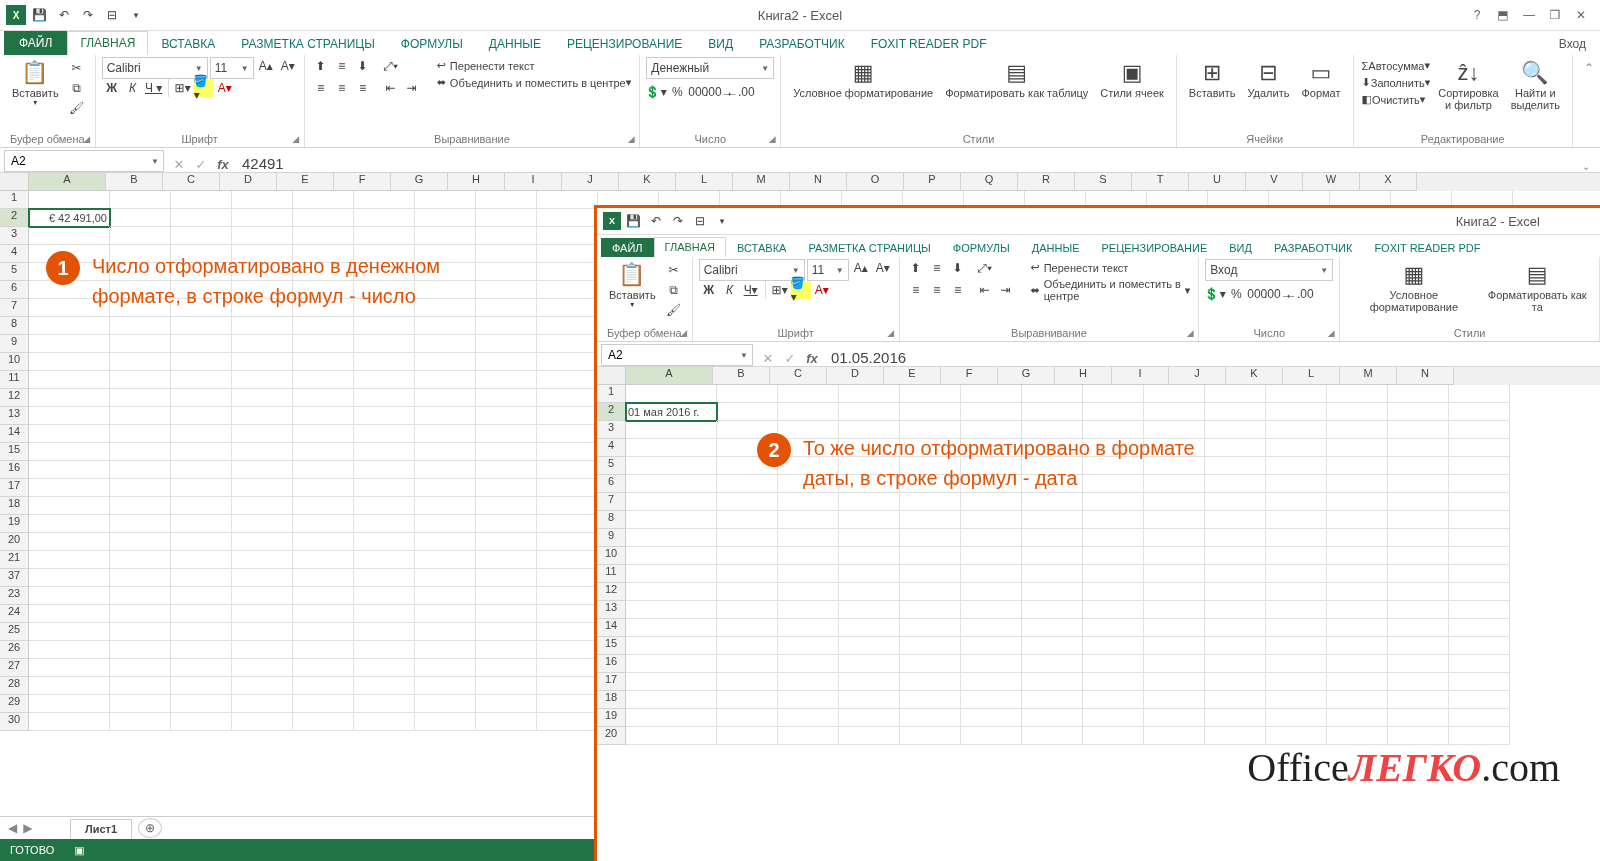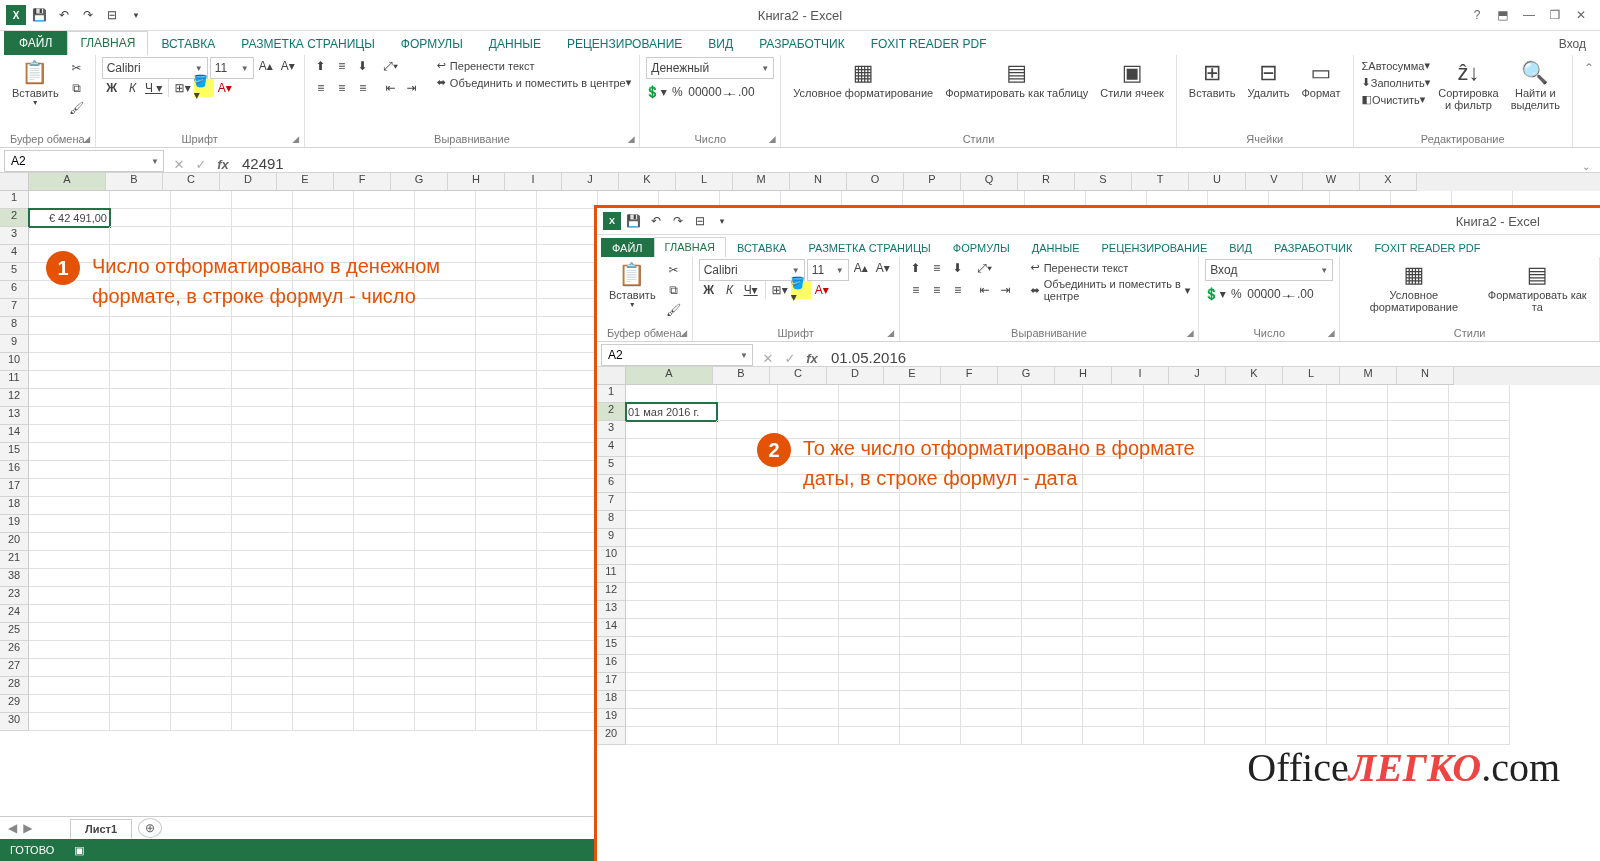--- a/index.html
+++ b/index.html
@@ -869,21 +869,21 @@
         <div class="cell"></div>
         <div class="cell"></div>
         <div class="cell"></div>
         <div class="cell"></div>
         <div class="cell"></div>
         <div class="cell"></div>
         <div class="cell"></div>
         <div class="cell"></div>
       </div>
       <div class="row">
-        <div class="rowh">38</div>
+        <div class="rowh">37</div>
         <div class="cell" style="width: 76px;"></div>
         <div class="cell"></div>
         <div class="cell"></div>
         <div class="cell"></div>
         <div class="cell"></div>
         <div class="cell"></div>
         <div class="cell"></div>
         <div class="cell"></div>
         <div class="cell"></div>
         <div class="cell"></div>

